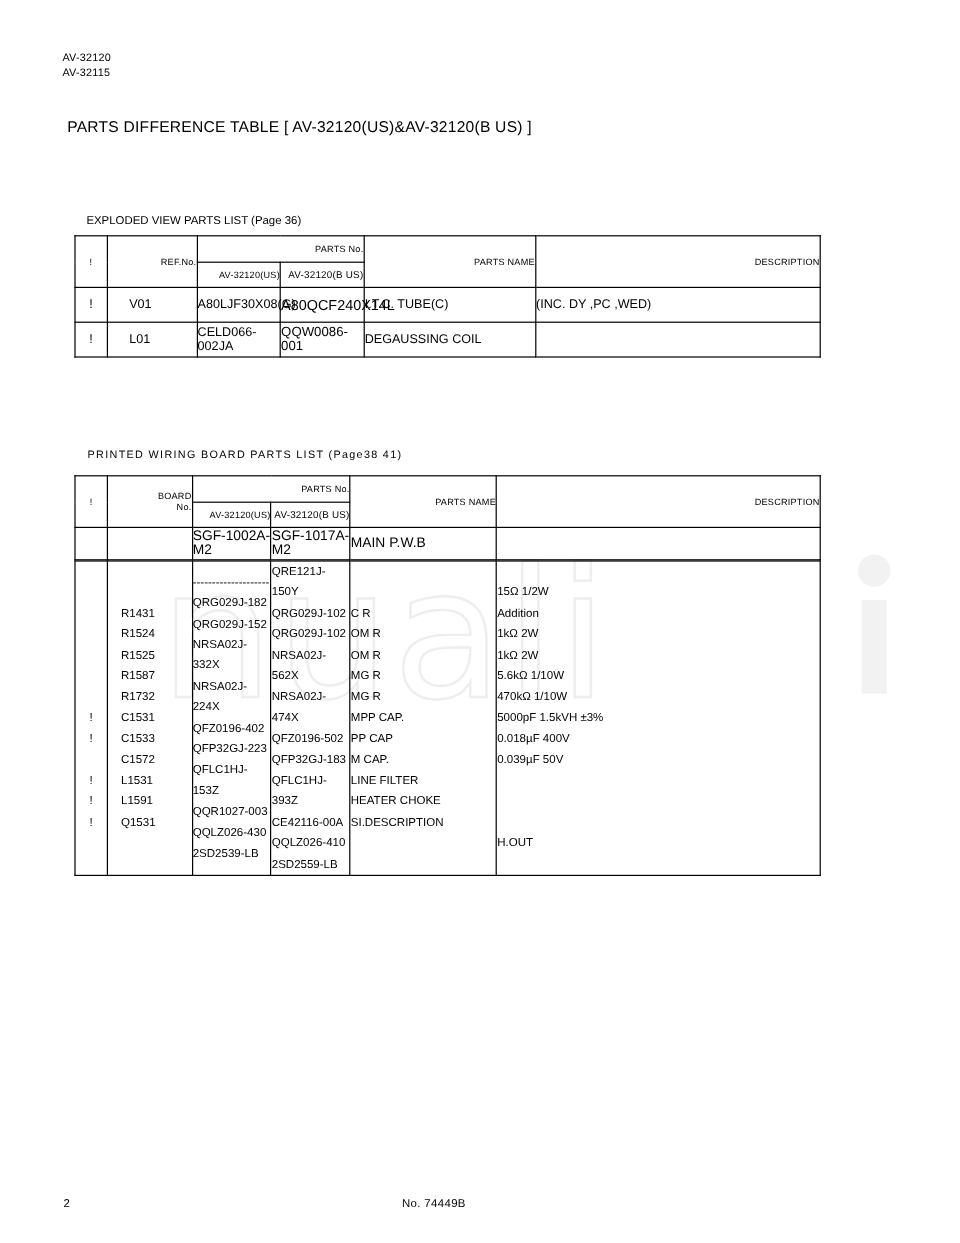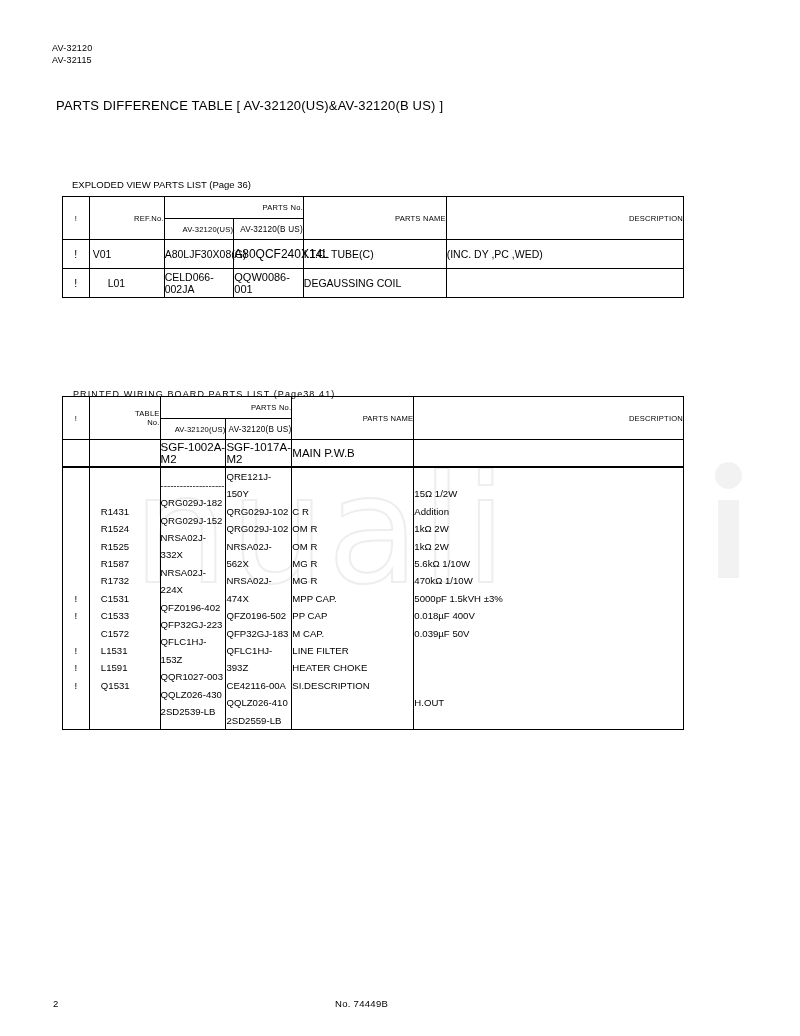--- a/index.html
+++ b/index.html
@@ -72,21 +72,21 @@
     letter-spacing: .2px;
     white-space: nowrap;
   }
 
   .section-caption {
     position: absolute;
     font-size: 9.5px;
     white-space: nowrap;
     padding-left: 14px;
   }
-  .section-caption.spaced { letter-spacing: 1.1px; font-size: 9px; margin-top: 15px; }
+  .section-caption.spaced { letter-spacing: 1.1px; font-size: 9px; }
 
   table.parts {
     position: absolute;
     border-collapse: collapse;
     table-layout: fixed;
     font-size: 8.5px;
   }
   table.parts td, table.parts th {
     border: 1px solid #000;
     padding: 0;
@@ -180,21 +180,21 @@
       <td class="c-name hdr hdr-tall" rowspan="2">PARTS NAME</td>
       <td class="c-desc hdr hdr-tall" rowspan="2">DESCRIPTION</td>
     </tr>
     <tr>
       <td class="c-p1 hdr hdr-sub">AV-32120(US)</td>
       <td class="c-p2 hdr hdr-sub hdr-big">AV-32120(B US)</td>
     </tr>
 
     <tr>
       <td class="c-bang row-cell cen">!</td>
-      <td class="c-ref row-cell" style="padding-left:3px;">V01</td>
+      <td class="c-ref row-cell" style="padding-left:18px;">V01</td>
       <td class="c-p1 row-cell">A80LJF30X08(G)</td>
       <td class="c-p2 row-cell" style="font-size:12px;">A80QCF240X14L</td>
       <td class="c-name row-cell">I.T.C. TUBE(C)</td>
       <td class="c-desc row-cell">(INC. DY ,PC ,WED)</td>
     </tr>
     <tr>
       <td class="c-bang row-cell cen">!</td>
       <td class="c-ref row-cell" style="padding-left:18px;">L01</td>
       <td class="c-p1 row-cell">CELD066-002JA</td>
       <td class="c-p2 row-cell" style="font-size:11px;">QQW0086-001</td>
@@ -204,21 +204,21 @@
   </tbody>
     </table>
 
   <div class="section-caption spaced" style="left:59px; top:374px;">PRINTED WIRING BOARD PARTS LIST (Page38    41)</div>
 
   <table class="parts t2" style="left:62px; top:396px; width:622px;">
     <tbody>
         <tr>
       <td class="c-bang hdr hdr-tall" rowspan="2">!</td>
       <td class="c-ref hdr hdr-tall" rowspan="2">
-        <div>TABLE</div>
+        <div>BOARD</div>
         <div>No.</div>
       </td>
       <td class="c-p1 hdr hdr-sub" colspan="2" style="height:22px;">PARTS No.</td>
       <td class="c-name hdr hdr-tall" rowspan="2">PARTS NAME</td>
       <td class="c-desc hdr hdr-tall" rowspan="2">DESCRIPTION</td>
     </tr>
     <tr>
       <td class="c-p1 hdr hdr-sub">AV-32120(US)</td>
       <td class="c-p2 hdr hdr-sub hdr-big">AV-32120(B US)</td>
     </tr>

